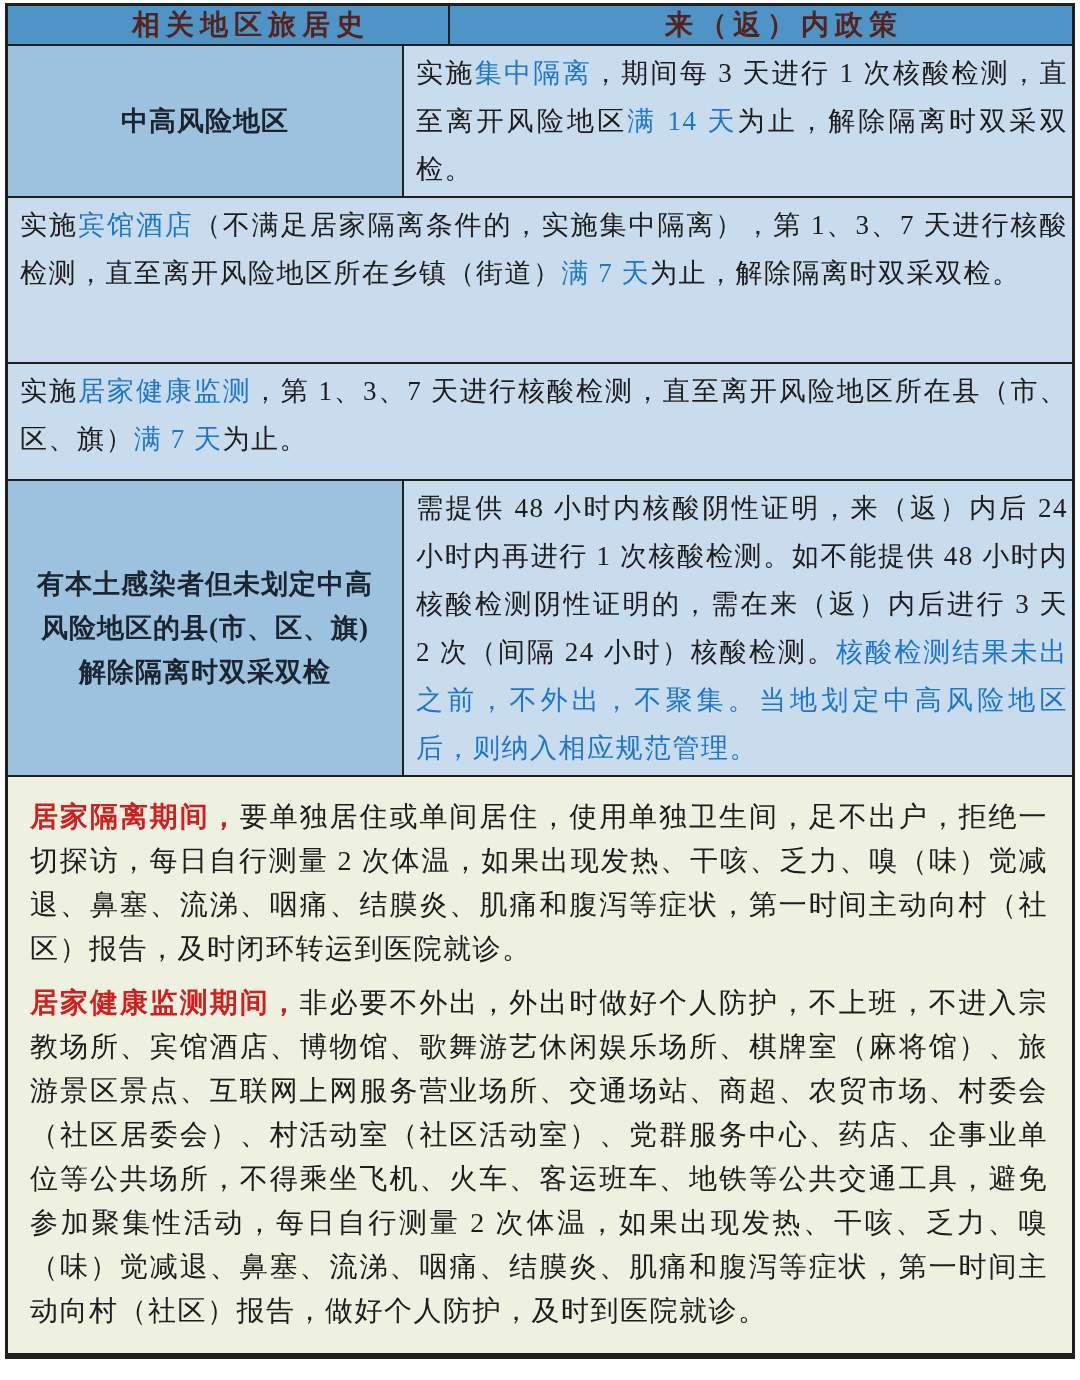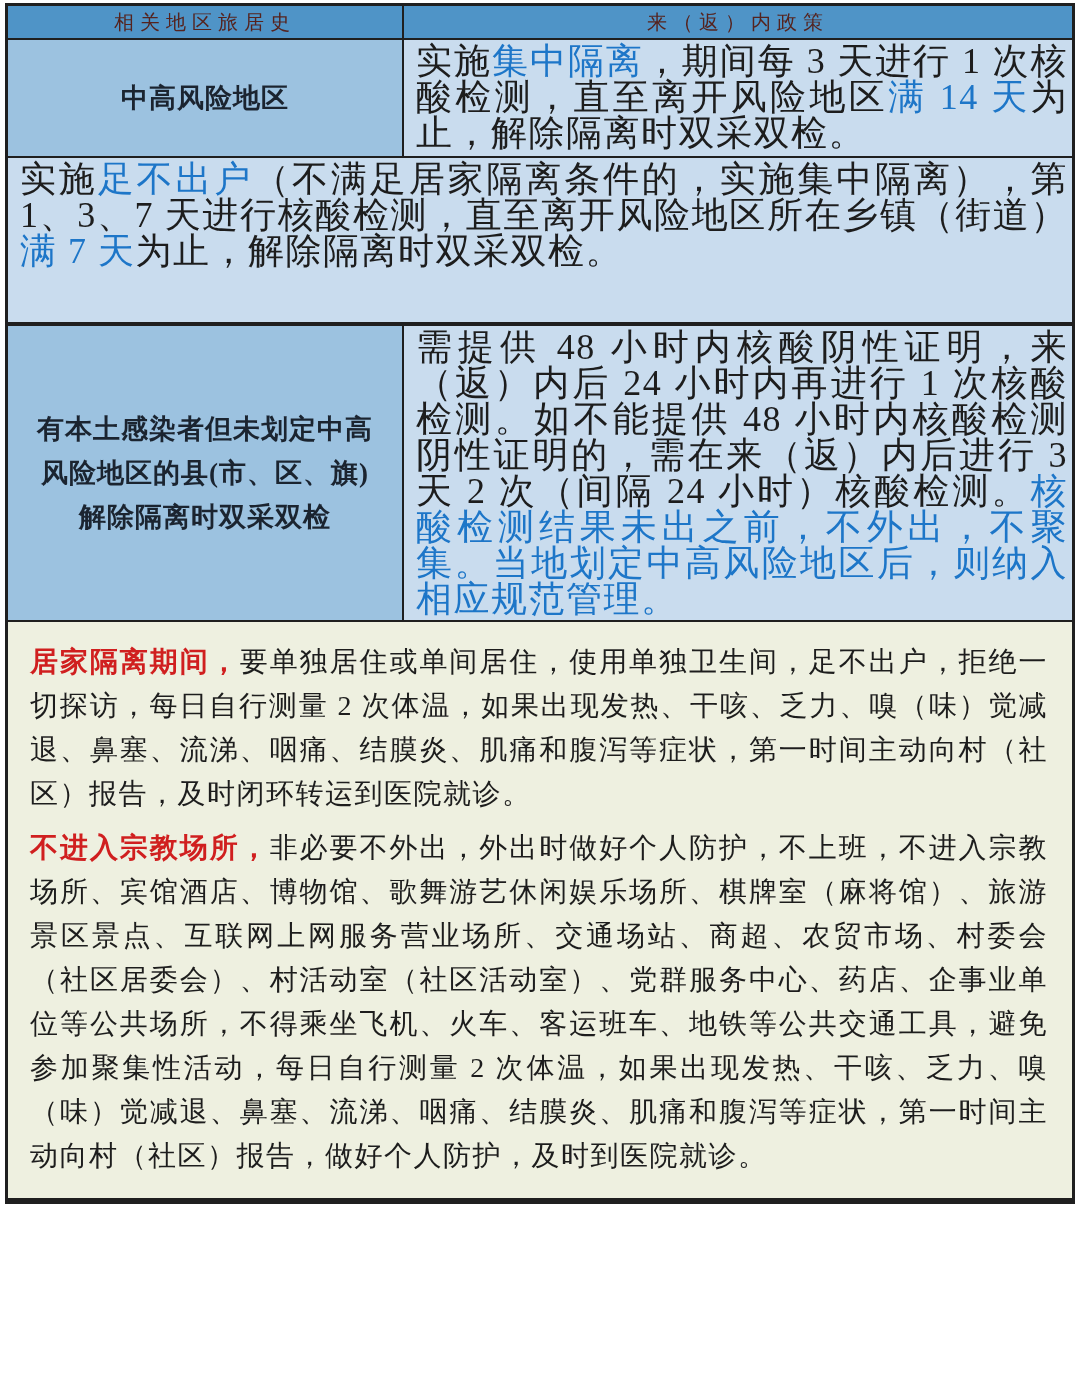--- a/index.html
+++ b/index.html
@@ -28,42 +28,43 @@
     border: 3px solid var(--border);
     border-bottom: 6px solid var(--border);
     width: 1070px;
   }
   .tr { display: flex; border-top: 2px solid var(--border); }
   .tr:first-child { border-top: none; }
   .th-row { background: var(--header_bg); }
   .th {
     min-height: 32px;
     display: flex; align-items: center; justify-content: center;
-    font-weight: normal;
-    font-size: 20px;
+    font-weight: bold;
+    font-size: 28px;
     letter-spacing: 6px;
     color: var(--header_text);
+    margin-left: 46px;
   }
   .col-left { width: 396px; border-right: 2px solid var(--border); flex: none; }
   .col-right { flex: 1; }
   .region-cell {
     background: var(--region_bg);
     display: flex; align-items: center; justify-content: center;
     text-align: center;
     font-weight: bold;
     font-size: 27px;
     line-height: 44px;
     letter-spacing: 1px;
     color: var(--region_text);
     padding: 6px 23px;
   }
   .policy-cell {
     background: var(--policy_bg);
-    font-size: 36px;
-    line-height: 36px;
+    font-size: 27px;
+    line-height: 48px;
     letter-spacing: 1.5px;
     padding: 3px 4px 3px 12px;
     text-align: justify;
     text-justify: inter-character;
   }
   .r1 { min-height: 116px; }
   .r2 { min-height: 164px; }
   .r3 { min-height: 115px; }
   .r4 { min-height: 182px; }
   .r5 { min-height: 220px; }
@@ -91,30 +92,31 @@
     <div class="th col-left">相关地区旅居史</div>
     <div class="th col-right">来（返）内政策</div>
   </div>
 
   <div class="tr">
     <div class="region-cell col-left r1">中高风险地区</div>
     <div class="policy-cell col-right r1"><span>实施</span><span class="seg-blue">集中隔离</span><span>，期间每 3 天进行 1 次核酸检测，直至离开风险地区</span><span class="seg-blue">满 14 天</span><span>为止，解除隔离时双采双检。</span></div>
   </div>
 
   <div class="tr">
-    <div class="policy-cell col-right r2"><span>实施</span><span class="seg-blue">足不出户</span><span>（不满足居家隔离条件的，实施集中隔离），第 1、3、7 天进行核酸检测，直至离开风险地区所在乡镇（街道）</span><span class="seg-blue">满 7 天</span><span>为止，解除隔离时双采双检。</span></div>
+    <div class="policy-cell col-right r2"><span>实施</span><span class="seg-blue">宾馆酒店</span><span>（不满足居家隔离条件的，实施集中隔离），第 1、3、7 天进行核酸检测，直至离开风险地区所在乡镇（街道）</span><span class="seg-blue">满 7 天</span><span>为止，解除隔离时双采双检。</span></div>
   </div>
 
   <div class="tr">
+    <div class="policy-cell col-right r3"><span>实施</span><span class="seg-blue">居家健康监测</span><span>，第 1、3、7 天进行核酸检测，直至离开风险地区所在县（市、区、旗）</span><span class="seg-blue">满 7 天</span><span>为止。</span></div>
   </div>
 
 
   <div class="tr">
     <div class="region-cell col-left r5">有本土感染者但未划定中高风险地区的县(市、区、旗) 解除隔离时双采双检</div>
     <div class="policy-cell col-right r5"><span>需提供 48 小时内核酸阴性证明，来（返）内后 24 小时内再进行 1 次核酸检测。如不能提供 48 小时内核酸检测阴性证明的，需在来（返）内后进行 3 天 2 次（间隔 24 小时）核酸检测。</span><span class="seg-blue">核酸检测结果未出之前，不外出，不聚集。当地划定中高风险地区后，则纳入相应规范管理。</span></div>
   </div>
 
   <div class="notes">
     <p class="note-para"><span class="note-lead">居家隔离期间，</span><span>要单独居住或单间居住，使用单独卫生间，足不出户，拒绝一切探访，每日自行测量 2 次体温，如果出现发热、干咳、乏力、嗅（味）觉减退、鼻塞、流涕、咽痛、结膜炎、肌痛和腹泻等症状，第一时间主动向村（社区）报告，及时闭环转运到医院就诊。</span></p>
-    <p class="note-para"><span class="note-lead">不进入宗教场所，</span><span>非必要不外出，外出时做好个人防护，不上班，不进入宗教场所、宾馆酒店、博物馆、歌舞游艺休闲娱乐场所、棋牌室（麻将馆）、旅游景区景点、互联网上网服务营业场所、交通场站、商超、农贸市场、村委会（社区居委会）、村活动室（社区活动室）、党群服务中心、药店、企事业单位等公共场所，不得乘坐飞机、火车、客运班车、地铁等公共交通工具，避免参加聚集性活动，每日自行测量 2 次体温，如果出现发热、干咳、乏力、嗅（味）觉减退、鼻塞、流涕、咽痛、结膜炎、肌痛和腹泻等症状，第一时间主动向村（社区）报告，做好个人防护，及时到医院就诊。</span></p>
+    <p class="note-para"><span class="note-lead">居家健康监测期间，</span><span>非必要不外出，外出时做好个人防护，不上班，不进入宗教场所、宾馆酒店、博物馆、歌舞游艺休闲娱乐场所、棋牌室（麻将馆）、旅游景区景点、互联网上网服务营业场所、交通场站、商超、农贸市场、村委会（社区居委会）、村活动室（社区活动室）、党群服务中心、药店、企事业单位等公共场所，不得乘坐飞机、火车、客运班车、地铁等公共交通工具，避免参加聚集性活动，每日自行测量 2 次体温，如果出现发热、干咳、乏力、嗅（味）觉减退、鼻塞、流涕、咽痛、结膜炎、肌痛和腹泻等症状，第一时间主动向村（社区）报告，做好个人防护，及时到医院就诊。</span></p>
   </div>
 
 </div>
 
 </body></html>

